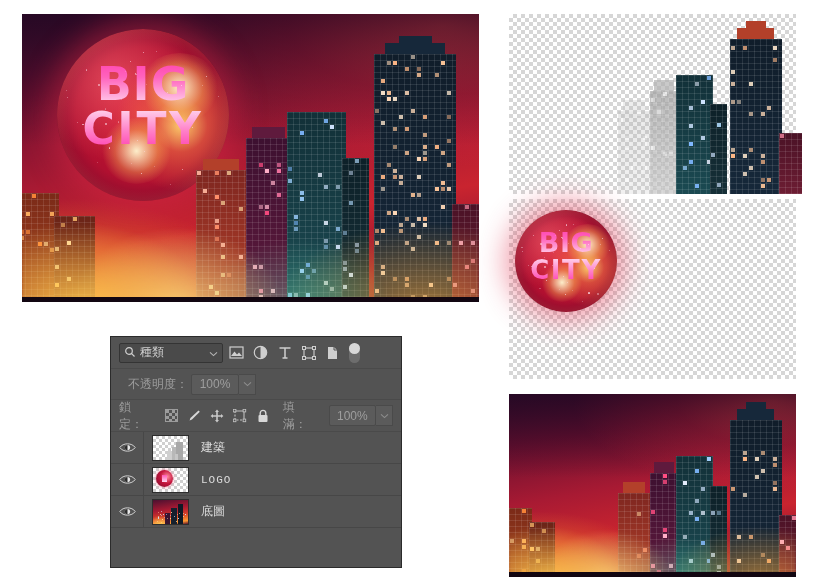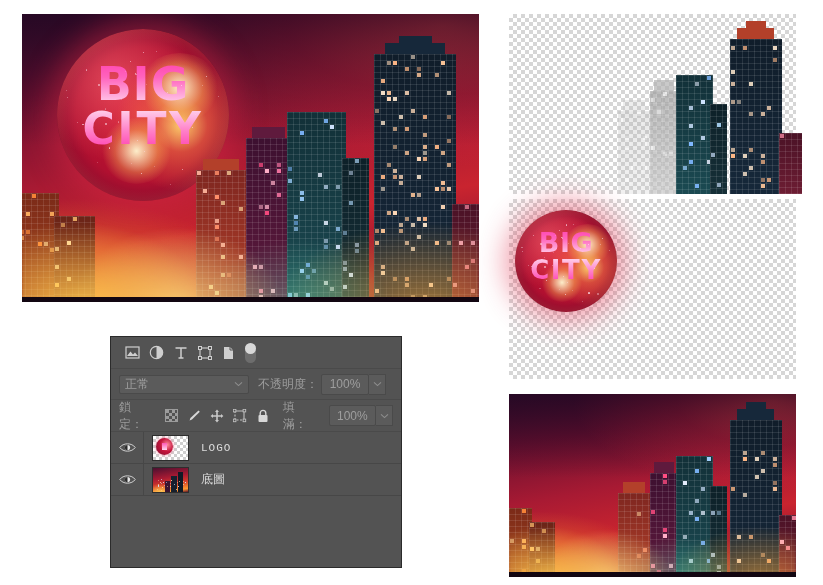--- a/index.html
+++ b/index.html
@@ -620,20 +620,34 @@
       </div>
     </div>
   <div class="bottom-glow"></div>
   <div class="ground"></div>
 </div>
 
 <div class="abs" id="ps-panel">
 
 
   <div class="ps-row" id="ps-filter">
+    <div class="filter-box">
+      <span>
+        <svg width="12" height="12" viewBox="0 0 12 12">
+            <circle cx="5" cy="5" r="3.3" fill="none" stroke="#d0d0d0" stroke-width="1.2"></circle>
+            <line x1="7.4" y1="7.4" x2="10.5" y2="10.5" stroke="#d0d0d0" stroke-width="1.2"></line>
+          </svg>
+      </span>
+      <span class="lbl">種類</span>
+      <span>
+        <svg width="9" height="6" viewBox="0 0 9 6">
+            <path d="M1 1.4 L4.5 4.6 L8 1.4" fill="none" stroke="#b5b5b5" stroke-width="1.1"></path>
+          </svg>
+      </span>
+    </div>
 
     <div class="ficon">
       <svg width="15" height="13" viewBox="0 0 15 13">
           <rect x="1" y="1" width="13" height="11" fill="none" stroke="#cfcfcf" stroke-width="1.2"></rect>
           <path d="M2 10 L5.5 5.5 L8 8.5 L10 6.5 L13 10 Z" fill="#cfcfcf"></path>
         </svg>
     </div>
     <div class="ficon">
       <svg width="15" height="15" viewBox="0 0 15 15">
           <circle cx="7.5" cy="7.5" r="6.2" fill="none" stroke="#cfcfcf" stroke-width="1.2"></circle>
@@ -659,28 +673,20 @@
           <path d="M2 1 H8 L11 4 V13 H2 Z" fill="#cfcfcf"></path>
           <path d="M8 1 V4 H11" fill="none" stroke="#535353" stroke-width="1"></path>
         </svg>
     </div>
     <div class="toggle-pill">
         <b></b>
       </div>
   </div>
 
   <div class="ps-row" id="ps-blend">
-    <div class="blend-sel">
-      <span>正常</span>
-      <span class="cv">
-        <svg width="9" height="6" viewBox="0 0 9 6">
-            <path d="M1 1.4 L4.5 4.6 L8 1.4" fill="none" stroke="#8d8d8d" stroke-width="1.1"></path>
-          </svg>
-      </span>
-    </div>
     <span class="op-label">不透明度：</span>
     <div class="num-box">100%</div>
     <div class="stepper">
       <svg width="9" height="6" viewBox="0 0 9 6">
           <path d="M1 1.4 L4.5 4.6 L8 1.4" fill="none" stroke="#8d8d8d" stroke-width="1.1"></path>
         </svg>
     </div>
   </div>
 
   <div class="ps-row" id="ps-lock">
@@ -726,20 +732,38 @@
     </div>
     <span class="lock-label" style="margin-left:7px;">填滿：</span>
     <div class="num-box">100%</div>
     <div class="stepper">
       <svg width="9" height="6" viewBox="0 0 9 6">
           <path d="M1 1.4 L4.5 4.6 L8 1.4" fill="none" stroke="#8d8d8d" stroke-width="1.1"></path>
         </svg>
     </div>
   </div>
 
+  <div class="layer">
+    <div class="eyecell">
+      <svg width="17" height="11" viewBox="0 0 17 11">
+          <path d="M0.8 5.5 C4 0.6 13 0.6 16.2 5.5 C13 10.4 4 10.4 0.8 5.5 Z" fill="none" stroke="#d0d0d0" stroke-width="1"></path>
+          <circle cx="8.5" cy="5.5" r="2.6" fill="#e8e8e8"></circle>
+          <path d="M8.5 2.9 a2.6 2.6 0 0 0 0 5.2 z" fill="#2a2a2a"></path>
+        </svg>
+    </div>
+    <div class="thumb chk">
+      <div id="thumb-b" style="position:absolute;inset:0;">
+          <div style="position:absolute;left:14px;bottom:0;width:5px;height:9px;background:#cfcfcf;"></div>
+          <div style="position:absolute;left:19px;bottom:0;width:4px;height:13px;background:#b8b8b8;"></div>
+          <div style="position:absolute;left:23px;bottom:0;width:7px;height:18px;background:#a8a8a8;"></div>
+          <div style="position:absolute;left:22px;bottom:0;width:3px;height:6px;background:#c6c6c6;"></div>
+        </div>
+    </div>
+    <span class="lname">建築</span>
+  </div>
 
   <div class="layer">
     <div class="eyecell">
       <svg width="17" height="11" viewBox="0 0 17 11">
           <path d="M0.8 5.5 C4 0.6 13 0.6 16.2 5.5 C13 10.4 4 10.4 0.8 5.5 Z" fill="none" stroke="#d0d0d0" stroke-width="1"></path>
           <circle cx="8.5" cy="5.5" r="2.6" fill="#e8e8e8"></circle>
           <path d="M8.5 2.9 a2.6 2.6 0 0 0 0 5.2 z" fill="#2a2a2a"></path>
         </svg>
     </div>
     <div class="thumb chk">

